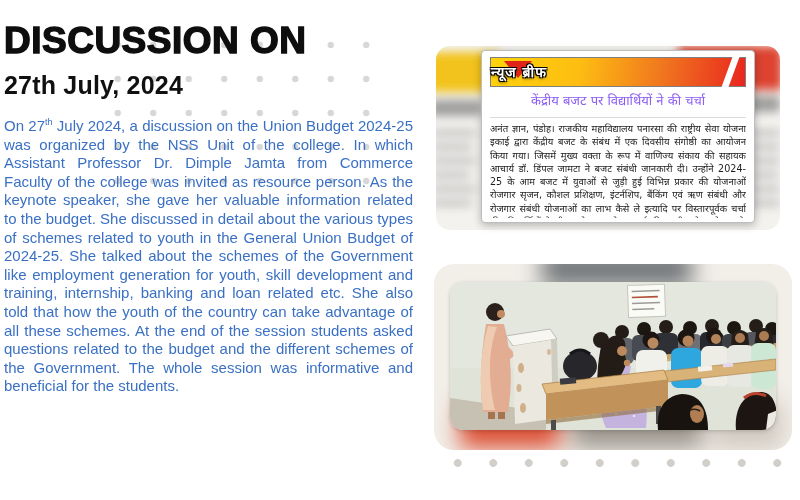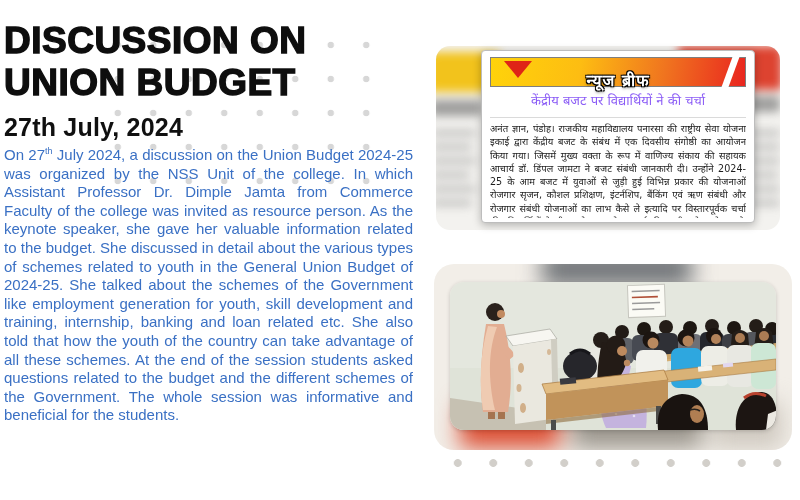--- a/index.html
+++ b/index.html
@@ -12,44 +12,44 @@
   .dots { position:absolute; background-image:radial-gradient(circle,#d7d7d7 3px,rgba(255,255,255,0) 3.6px); z-index:0; }
   .dots-top { left:100px; top:28px; width:282px; height:166px; background-size:35.5px 34px; }
   .dots-bottom { left:440px; top:448px; width:356px; height:30px; background-size:35.5px 30px;
                  background-image:radial-gradient(circle,#d2cfca 3.6px,rgba(255,255,255,0) 4.2px); }
 
   
   .left-col { position:absolute; left:4px; top:20px; width:412px; z-index:2; }
   .title { color:#0e0e0e; font-weight:900; font-size:37px; line-height:42px; letter-spacing:.5px;
            -webkit-text-stroke:1.4px #0e0e0e; }
   .date { margin-top:9px; color:#101010; font-size:25px; font-weight:700; letter-spacing:.2px; }
-  .paragraph { width:409px; color:#3a70c4; font-size:15px; line-height:18.6px;
+  .paragraph { margin-top:13px; width:409px; color:#3a70c4; font-size:15px; line-height:18.6px;
                text-align:justify; }
   .paragraph sup { font-size:9px; }
 
   
   .clip-blur { position:absolute; left:436px; top:46px; width:344px; height:184px; border-radius:14px;
                overflow:hidden; background:#f3f2ef; z-index:1; }
   .clip-blur .blur-inner { position:absolute; inset:-8px; filter:blur(5px); }
   .bb { position:absolute; border-radius:4px; }
 
   .clip-card { position:absolute; left:481px; top:50px; width:274px; height:173px; background:#ffffff;
                border:1px solid #bdbdbd; border-radius:4px; box-shadow:0 2px 8px rgba(0,0,0,.28);
                padding:6px 8px 5px 8px; z-index:3; }
   .banner { position:relative; height:30px; background:linear-gradient(100deg,#ffd30a 0%,#fdbd12 35%,#f0741f 68%,#e9251f 100%);
             border:1px solid #7e7e7e; }
   .banner-tri { position:absolute; left:13px; top:3px; width:0; height:0;
                 border-left:14px solid transparent; border-right:14px solid transparent;
                 border-top:17px solid #df2517; }
   .banner-slash { position:absolute; right:11px; top:-2px; bottom:-2px; width:7px; background:#ffffff;
                   transform:skewX(-20deg); }
-  .banner-title { position:absolute; inset:0; text-align:center; line-height:29px; font-size:16px;
+  .banner-title { position:absolute; inset:0; text-align:left; line-height:29px; font-size:14px;
                   font-weight:700; color:#ffffff; letter-spacing:1px;
                   font-family:"DejaVu Sans",sans-serif;
-                  text-shadow:-1px -1px 0 #000,1px -1px 0 #000,-1px 1px 0 #000,1px 1px 0 #000,0 2px 3px rgba(0,0,0,.55);margin-top:8px; }
+                  text-shadow:-1px -1px 0 #000,1px -1px 0 #000,-1px 1px 0 #000,1px 1px 0 #000,0 2px 3px rgba(0,0,0,.55); }
   .clip-headline { margin-top:4px; height:27px; overflow:hidden; text-align:center; color:#8b5cf6;
                    font-size:13px; font-weight:400; font-family:"DejaVu Sans",sans-serif;
                    border-bottom:1px solid #dadada; }
   .clip-body { margin-top:4px; height:96px; overflow:hidden; color:#1d1d1d; font-size:9.6px;
                line-height:13.3px; text-align:justify; font-family:"DejaVu Sans",sans-serif; }
   .clip-body .lead { font-weight:400; }
 
   
   .photo-card { position:absolute; left:434px; top:264px; width:358px; height:186px; border-radius:20px;
                 background:#f2eee8; overflow:hidden; z-index:1; }
@@ -62,21 +62,20 @@
 <body>
 
 <div class="page">
 
   <div class="dots dots-top"></div>
   <div class="dots dots-bottom"></div>
 
   <div class="left-col">
     <div class="title">
       <div>DISCUSSION ON</div>
-      <div>UNION BUDGET</div>
     </div>
     <div class="date">27th July, 2024</div>
     <div class="paragraph"><span>On 27</span><sup>th</sup><span> July 2024, a discussion on the Union Budget 2024-25 was organized by the NSS Unit of the college. In which Assistant Professor Dr. Dimple Jamta from Commerce Faculty of the college was invited as resource person. As the keynote speaker, she gave her valuable information related to the budget. She discussed in detail about the various types of schemes related to youth in the General Union Budget of 2024-25. She talked about the schemes of the Government like employment generation for youth, skill development and training, internship, banking and loan related etc. She also told that how the youth of the country can take advantage of all these schemes. At the end of the session students asked questions related to the budget and the different schemes of the Government. The whole session was informative and beneficial for the students.</span></div>
   </div>
 
   <div class="clip-blur">
     <div class="blur-inner">
       <div class="bb" style="left:0;top:14px;width:72px;height:40px;background:#f2c31c;"></div>
       <div class="bb" style="left:250px;top:8px;width:104px;height:44px;background:#dd4330;"></div>
       <div class="bb" style="left:2px;top:62px;width:52px;height:16px;background:#5a5a5a;opacity:.55;"></div>

